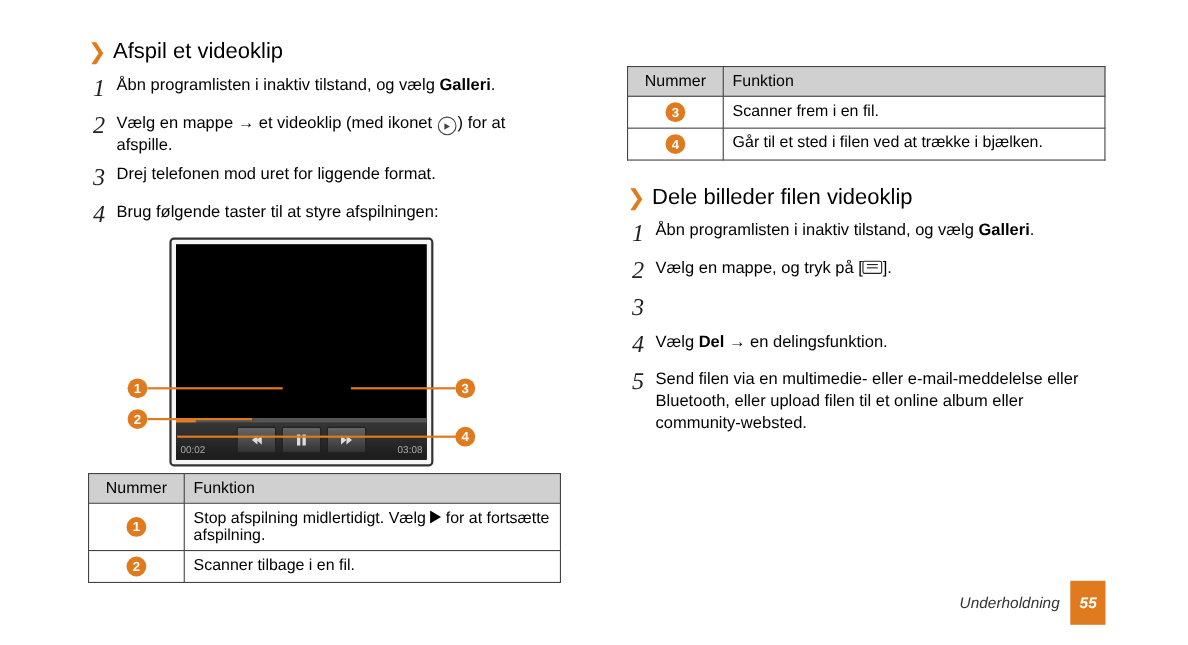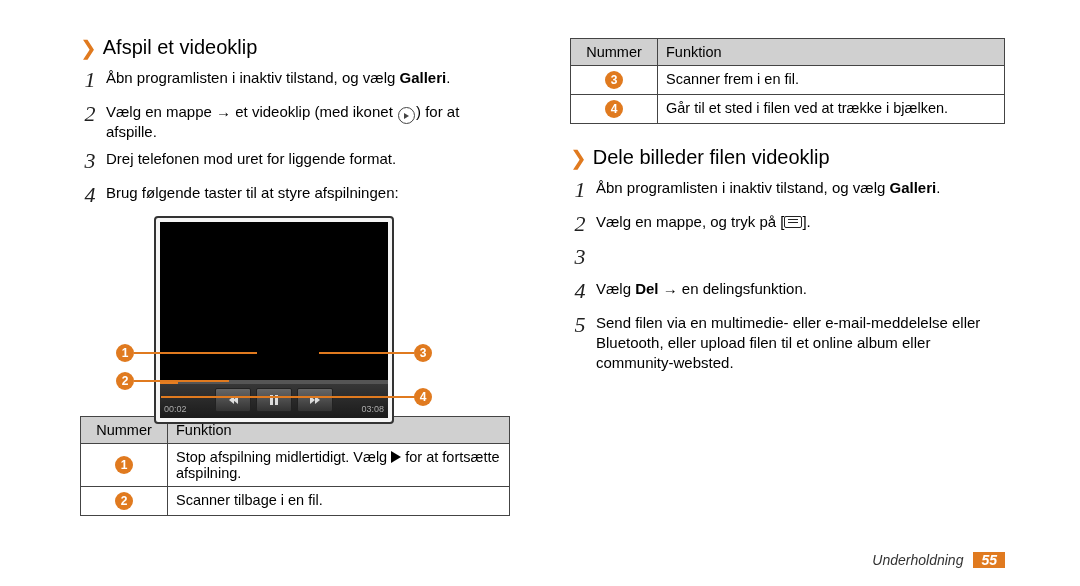--- a/index.html
+++ b/index.html
@@ -185,21 +185,21 @@
   }
   .line.l1 { left:30px; top:136px; width: 123px; }
   .line.l2 { left:30px; top:164px; width: 95px; }
   .line.l3 { left:215px; top:136px; width: 95px; }
   .line.l4 { left:57px; top:180px; width: 255px; }
 
   
   table.fn {
     width: 100%;
     border-collapse: collapse;
-    margin-top: 2px;
+    margin-top: 24px;
   }
   table.fn th, table.fn td {
     border: 1px solid #444;
     padding: 5px 8px;
     text-align: left;
     vertical-align: top;
     font-size: 14.5px;
   }
   table.fn th {
     background: #d0d0d0;
@@ -230,21 +230,21 @@
   }
   .footer .sec {
     font-style: italic;
     color: #333;
     margin-right: 10px;
   }
   .footer .pno {
     display: inline-flex;
     background: #e07a1f;
     color: #fff;
-    padding: 0 8px;
+    padding: 12px 8px;
     font-weight: bold;
     font-style: italic;
   }
 </style>
 </head>
 <body>
 
 <div class="page">
 
   <div class="col col-left">

